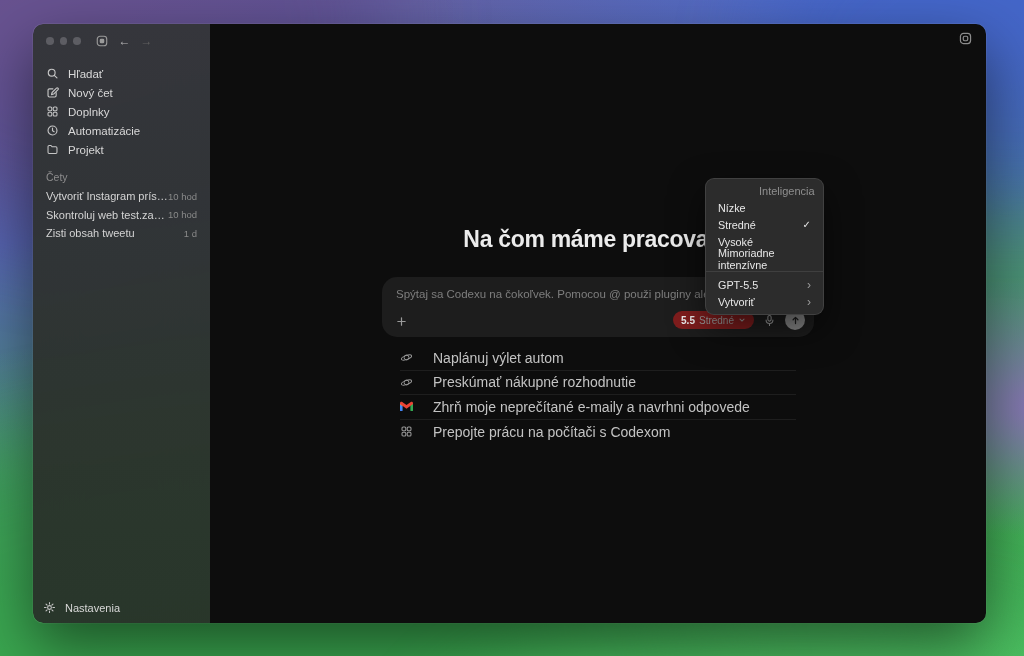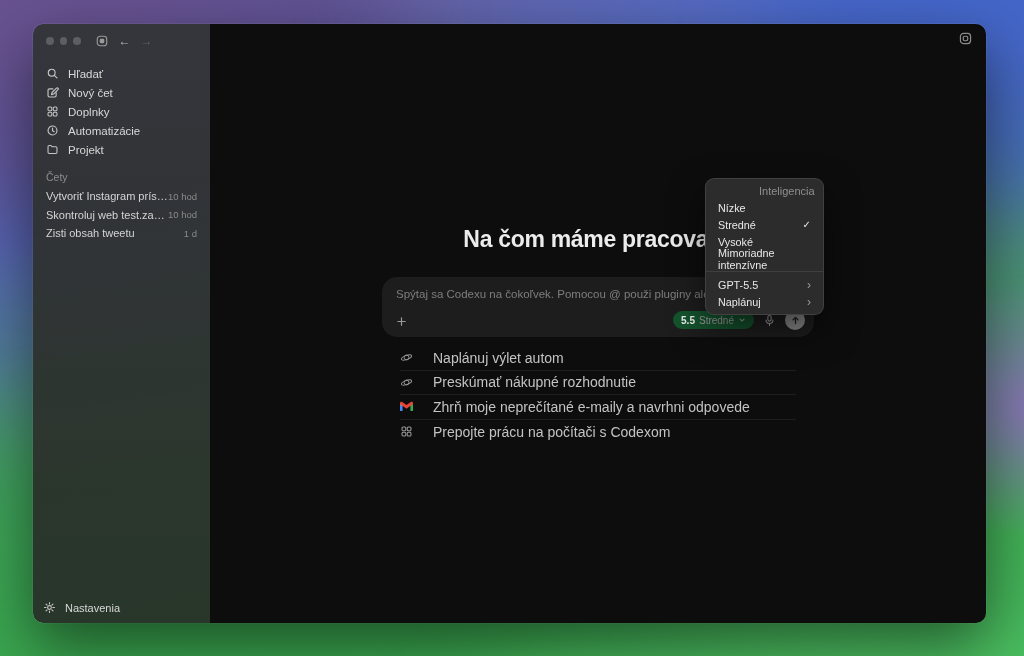--- a/index.html
+++ b/index.html
@@ -63,21 +63,21 @@
 
   .heading { position:absolute; top:202px; left:0; right:0; text-align:center;
     font-size:23px; font-weight:700; letter-spacing:-.3px; color:#ececec; }
 
   .composer { position:absolute; top:253px; left:50%; transform:translateX(-50%);
     width:432px; height:60px; background:#1d1d1d; border-radius:15px; }
   .placeholder { position:absolute; top:11px; left:14px; right:14px;
     font-size:11.5px; color:#7e7e7e; white-space:nowrap; overflow:hidden; }
   .plus-btn { position:absolute; left:13px; bottom:9px; width:13px; height:13px; color:#9a9a9a; display:flex; }
   .controls { position:absolute; right:9px; bottom:7px; display:flex; align-items:center; gap:9px; }
-  .pill { height:18px; background:#14532d; border-radius:9px; display:flex; align-items:center; gap:4px; padding:0 8px; }
+  .pill { height:18px; background:#7f1d1d; border-radius:9px; display:flex; align-items:center; gap:4px; padding:0 8px; }
   .pill-version { font-size:10px; font-weight:700; color:#ececec; }
   .pill-level { font-size:10px; color:#9e9e9e; }
   .pill-chev { width:8px; height:8px; color:#9e9e9e; display:flex; }
   .mic-btn { width:13px; height:13px; color:#a2a2a2; display:flex; }
   .send-btn { width:20px; height:20px; border-radius:50%; background:#8a8a8a;
     display:flex; align-items:center; justify-content:center; }
   .send-btn svg { width:11px; height:11px; }
 
   .suggestions { position:absolute; top:322px; left:50%; transform:translateX(-50%); width:396px; }
   .sugg-row { display:flex; align-items:center; gap:20px; height:24.5px;
@@ -304,19 +304,19 @@
       <div class="menu-item">
         <span>Mimoriadne intenzívne</span>
         <span class="menu-check"></span>
       </div>
       <div class="menu-divider"></div>
       <div class="menu-item">
         <span>GPT-5.5</span>
         <span class="menu-arrow">›</span>
       </div>
       <div class="menu-item">
-        <span>Naplánuj</span>
+        <span>Vytvoriť</span>
         <span class="menu-arrow">›</span>
       </div>
     </div>
 
   </div>
 </div>
 
 </body></html>

